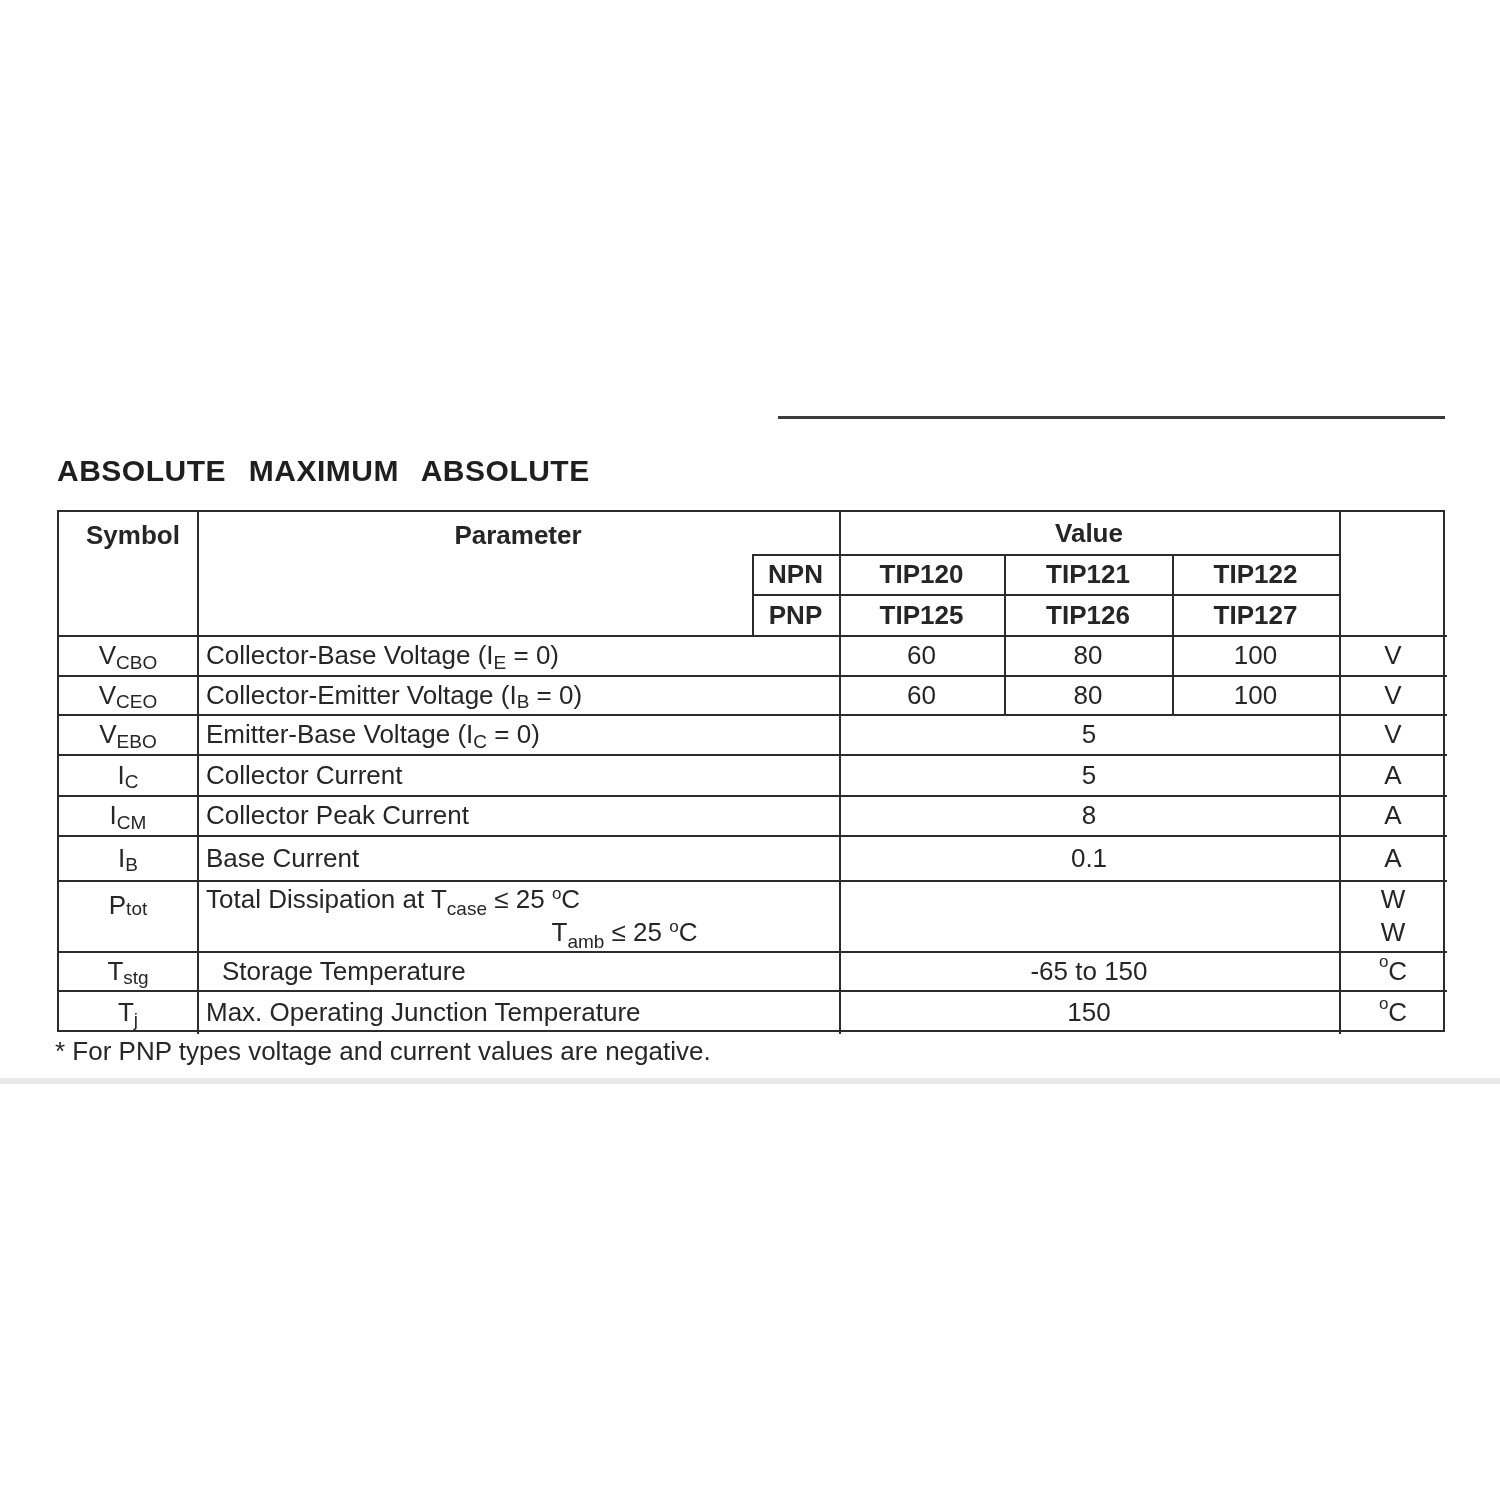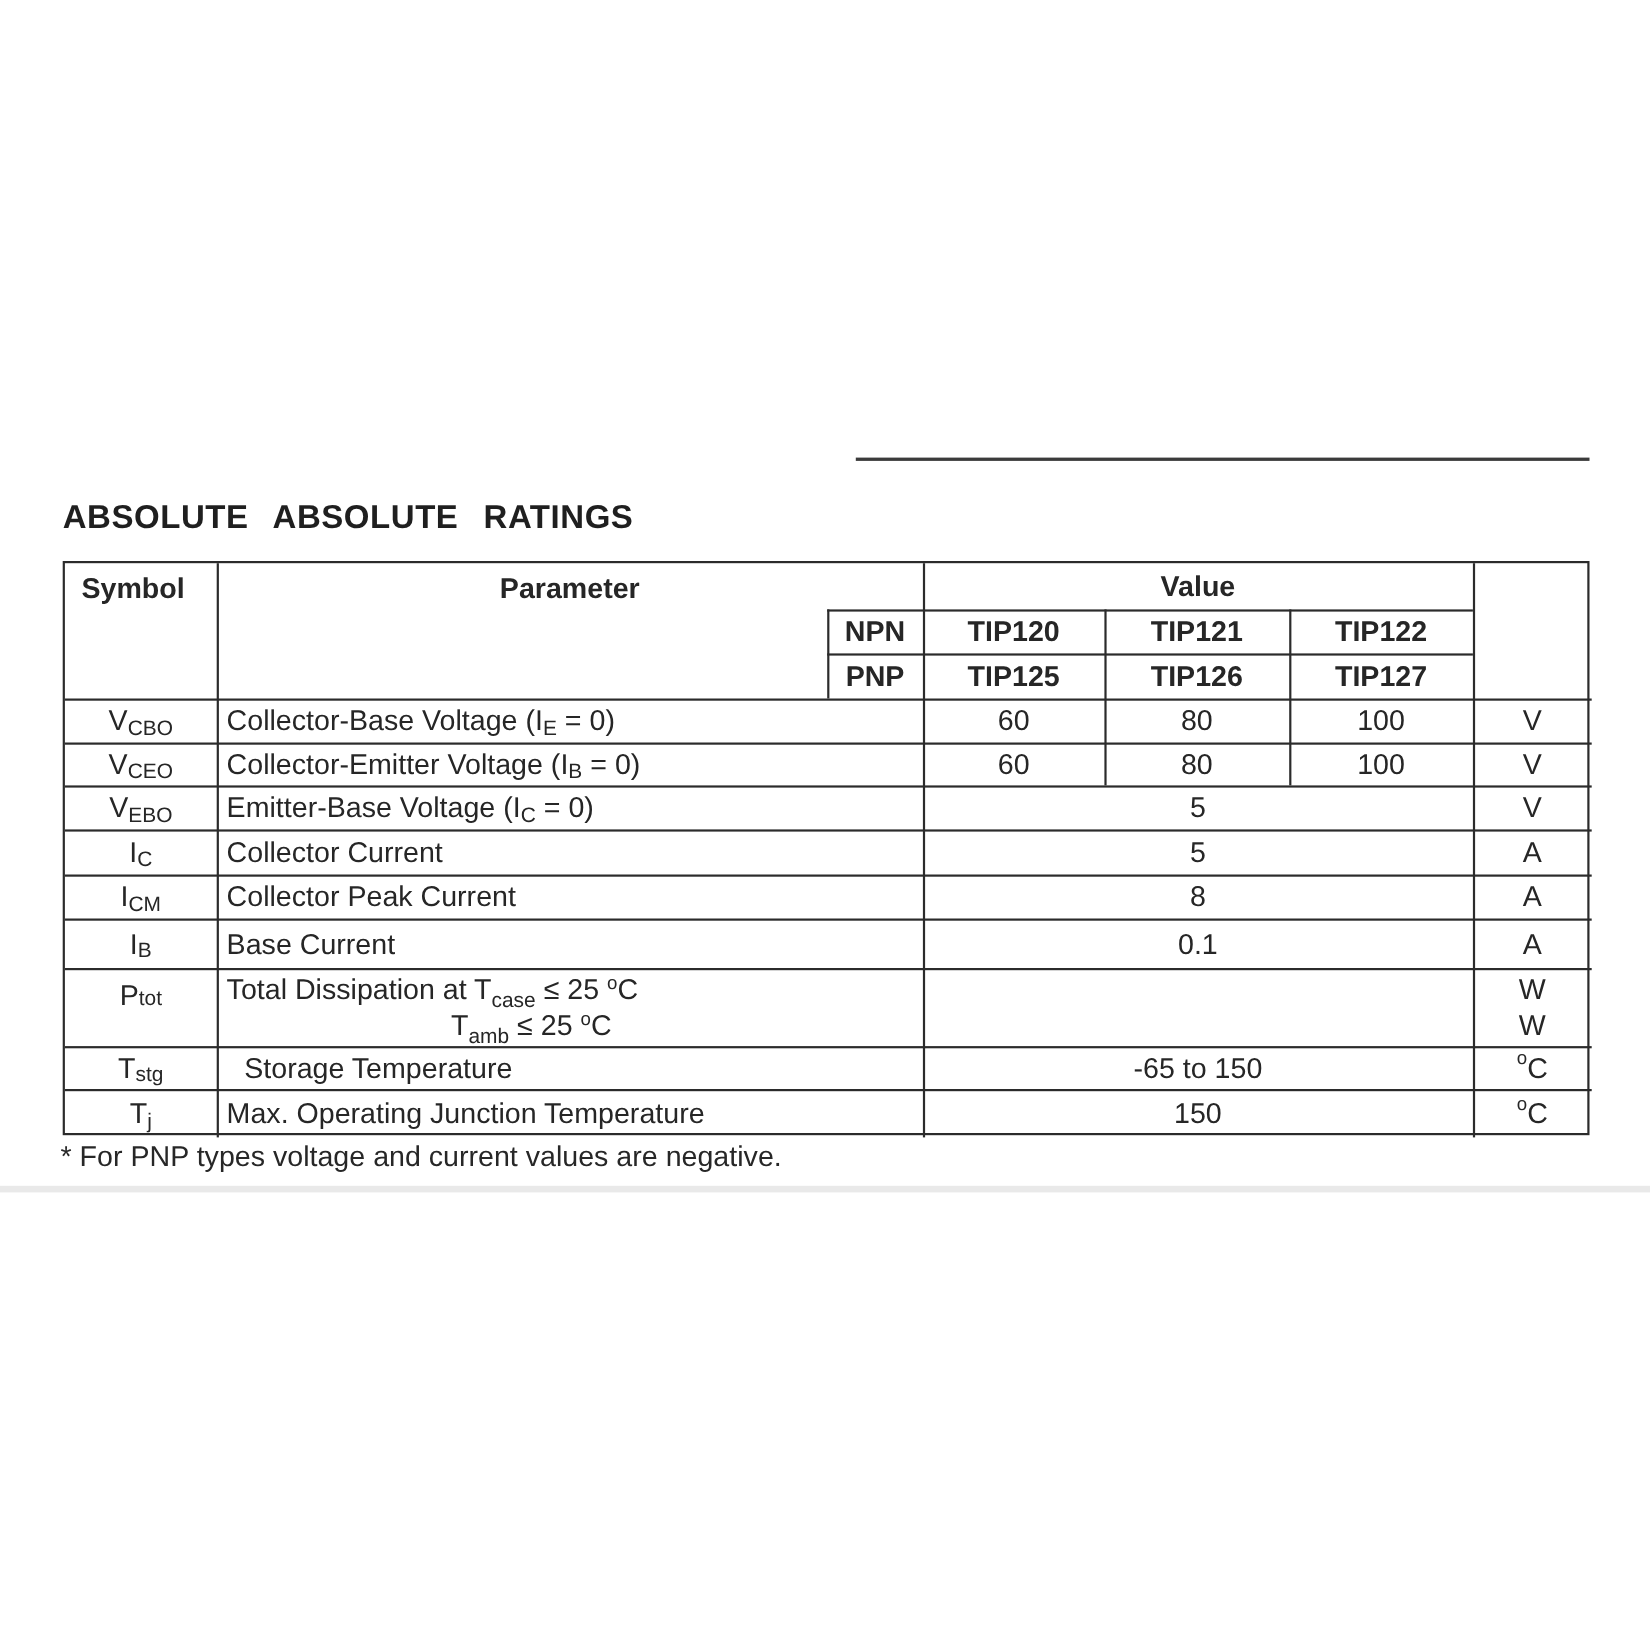--- a/index.html
+++ b/index.html
@@ -27,21 +27,21 @@
   .footnote{position:absolute;left:55px;top:1036px;font-size:26px;color:#272727;}
   .band{position:absolute;left:0;top:1078px;width:1500px;height:6px;background:#e9e9e9;}
 </style>
 </head>
 <body>
 
 <div class="page">
 
   <div class="rule" style="left:778px;top:416px;width:667px;height:3px;"></div>
 
-  <div class="title">ABSOLUTE ABSOLUTE RATINGS</div>
+  <div class="title">ABSOLUTE MAXIMUM ABSOLUTE</div>
 
   <div class="tbl">
 
     <div class="vl" style="left:138px;top:0;height:522px;"></div>
     <div class="vl" style="left:780px;top:0;height:522px;"></div>
     <div class="vl" style="left:1280px;top:0;height:522px;"></div>
     <div class="vl" style="left:693px;top:42px;height:81px;"></div>
     <div class="vl" style="left:945px;top:42px;height:160px;"></div>
     <div class="vl" style="left:1113px;top:42px;height:160px;"></div>
     <div class="hl" style="top:42px;left:693px;width:587px;"></div>
@@ -49,21 +49,21 @@
     <div class="hl" style="top:123px;left:0;width:1388px;"></div>
     <div class="hl" style="top:163px;left:0;width:1388px;"></div>
     <div class="hl" style="top:202px;left:0;width:1388px;"></div>
     <div class="hl" style="top:242px;left:0;width:1388px;"></div>
     <div class="hl" style="top:283px;left:0;width:1388px;"></div>
     <div class="hl" style="top:323px;left:0;width:1388px;"></div>
     <div class="hl" style="top:368px;left:0;width:1388px;"></div>
     <div class="hl" style="top:439px;left:0;width:1388px;"></div>
     <div class="hl" style="top:478px;left:0;width:1388px;"></div>
 
-    <div class="cell b topal" style="left:4px;top:0;width:116px;height:123px;">
+    <div class="cell b topal" style="left:16px;top:0;width:116px;height:123px;">
         <span>Symbol</span>
       </div>
     <div class="cell b topal" style="left:138px;top:0;width:642px;height:123px;">
         <span>Parameter</span>
       </div>
     <div class="cell b" style="left:780px;top:0;width:500px;height:42px;">
         <span>Value</span>
       </div>
 
     <div class="cell b" style="left:693px;top:42px;width:87px;height:40px;">
@@ -193,21 +193,21 @@
     <div class="cell" style="left:1280px;top:323px;width:108px;height:45px;">
         <span>A</span>
       </div>
 
     <div class="cell" style="left:0;top:368px;width:138px;height:71px;align-items:flex-start;padding-top:12px;box-sizing:border-box;">
         <span>P</span>
         <span class="sb">tot</span>
       </div>
     <div class="cell pcol" style="left:138px;top:368px;width:642px;height:71px;">
       <div class="pline" style="padding-left:9px;"><span>Total Dissipation at T</span><span class="sb">case</span><span> ≤ 25 </span><span class="sp">o</span><span>C</span></div>
-      <div class="pline" style="padding-left:213px;"><span>T</span><span class="sb">amb</span><span> ≤ 25 </span><span class="sp">o</span><span>C</span></div>
+      <div class="pline" style="padding-left:213px;text-align:center;"><span>T</span><span class="sb">amb</span><span> ≤ 25 </span><span class="sp">o</span><span>C</span></div>
     </div>
     <div class="cell vcol" style="left:1280px;top:368px;width:108px;height:71px;">
       <div class="v2">W</div>
       <div class="v2">W</div>
     </div>
 
     <div class="cell" style="left:0;top:439px;width:138px;height:39px;">
         <span>T</span>
         <span class="sb">stg</span>
       </div>

